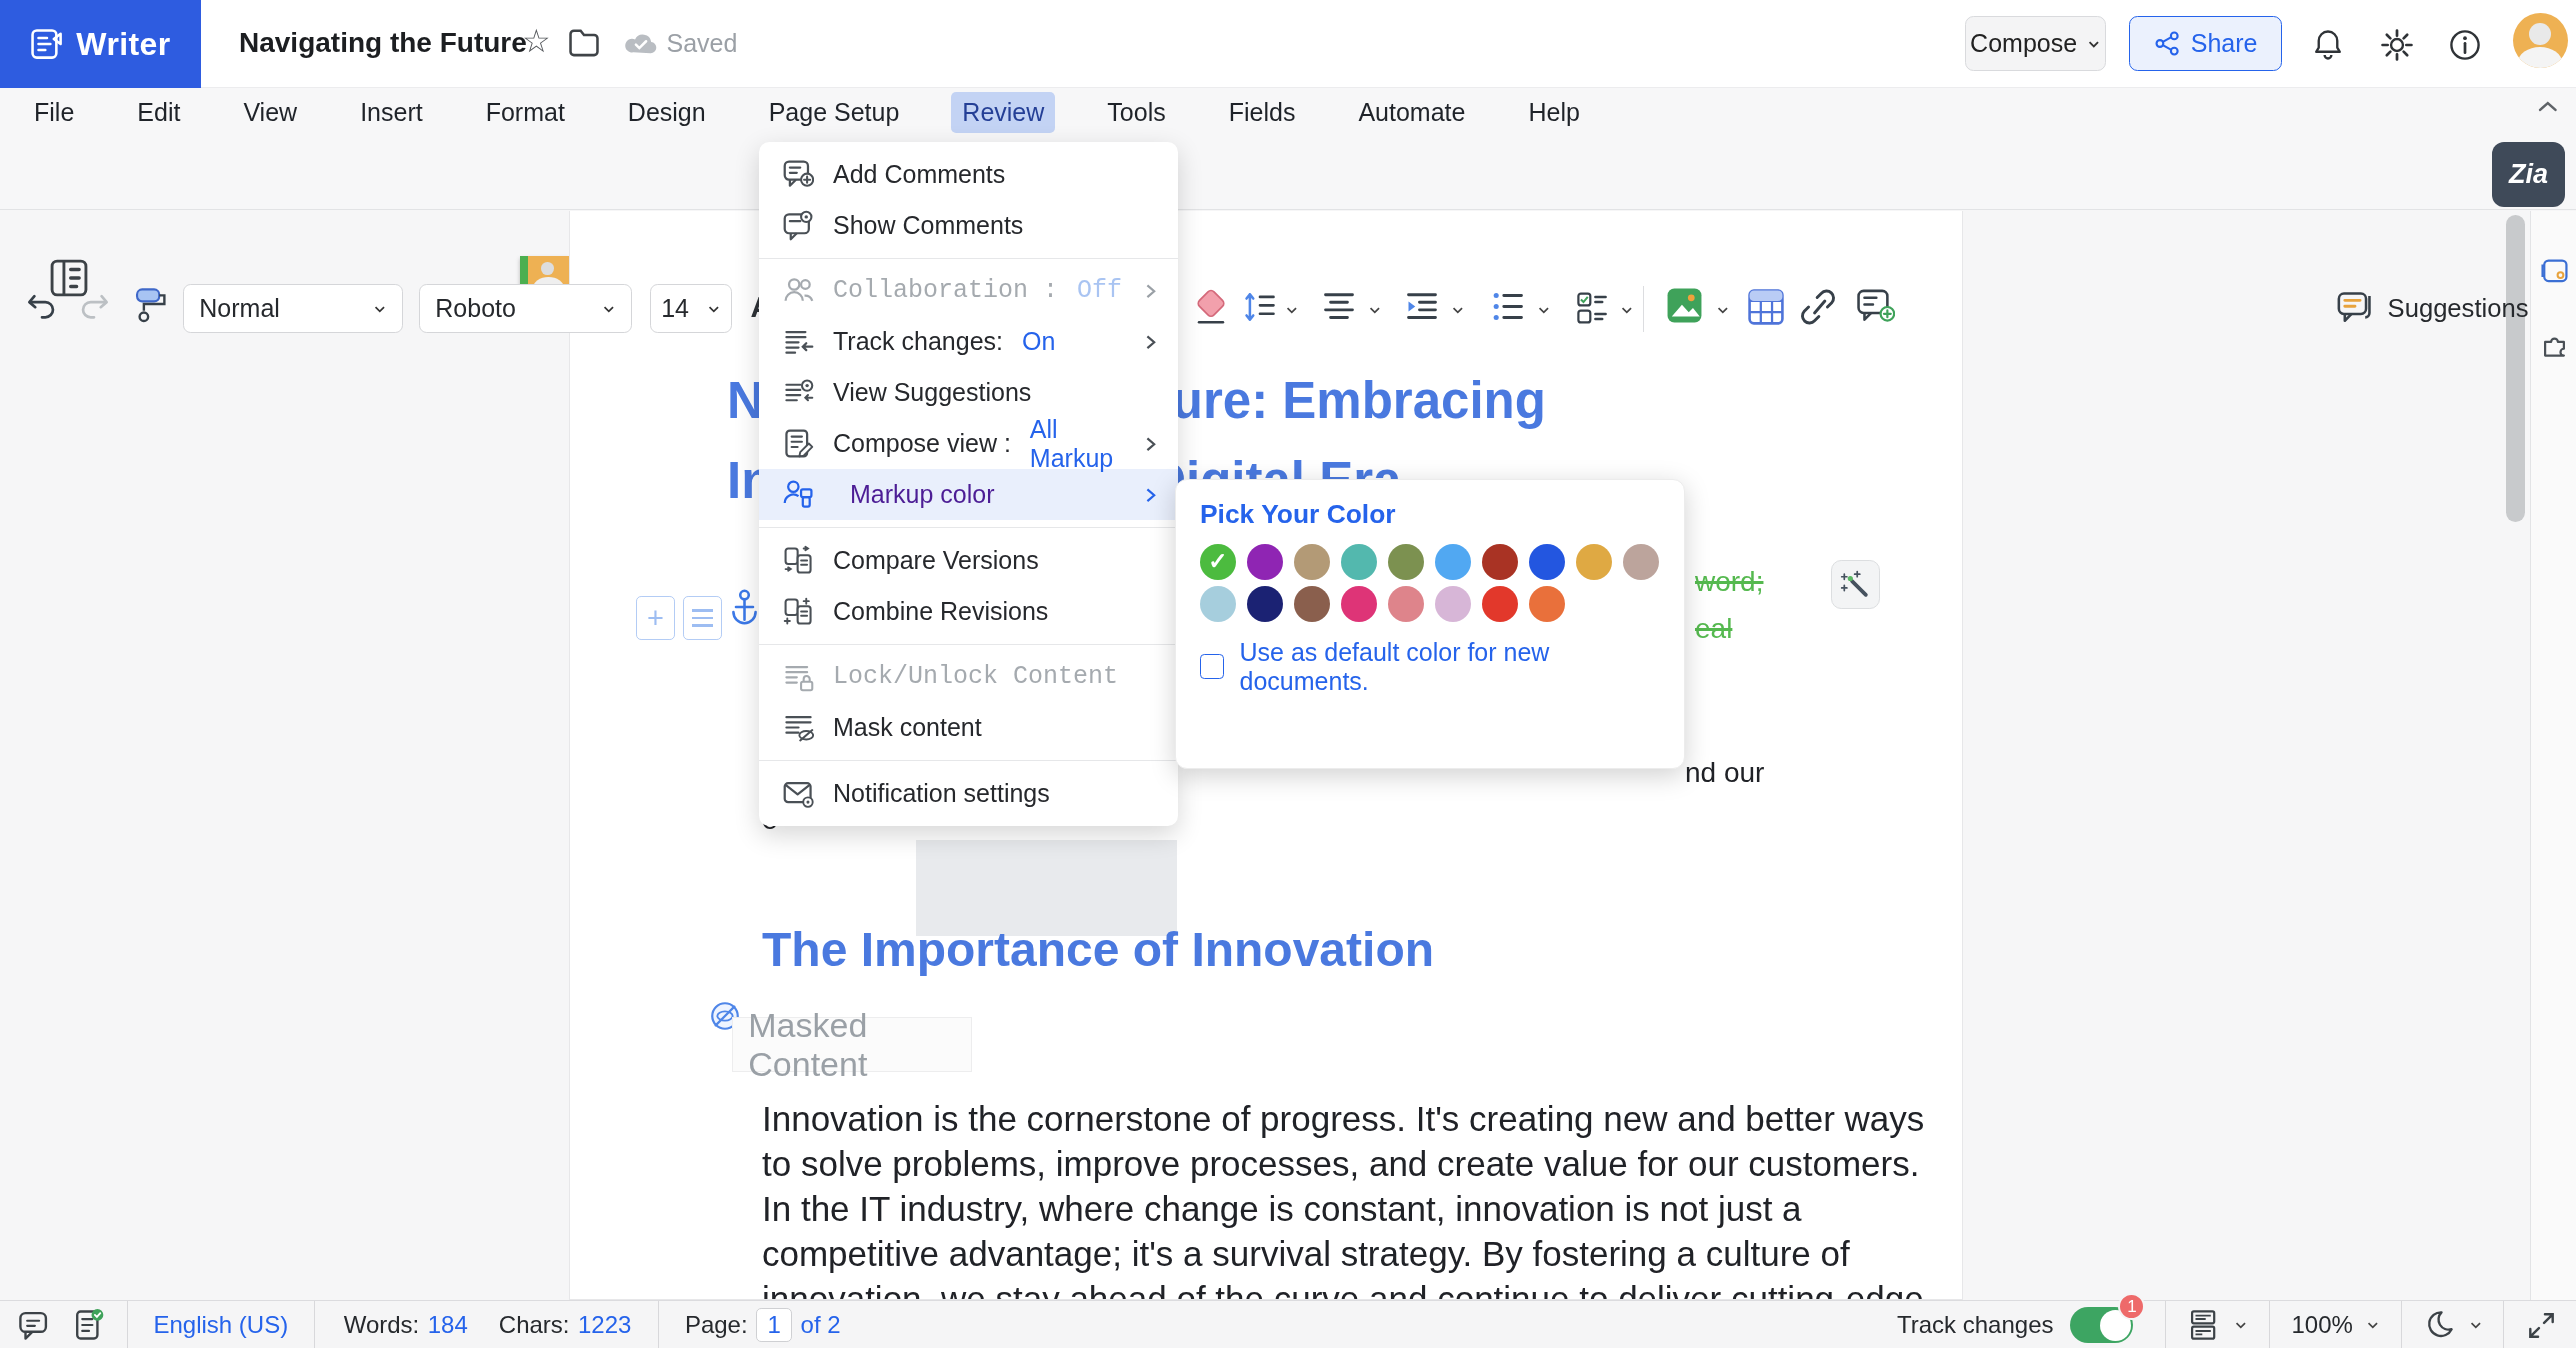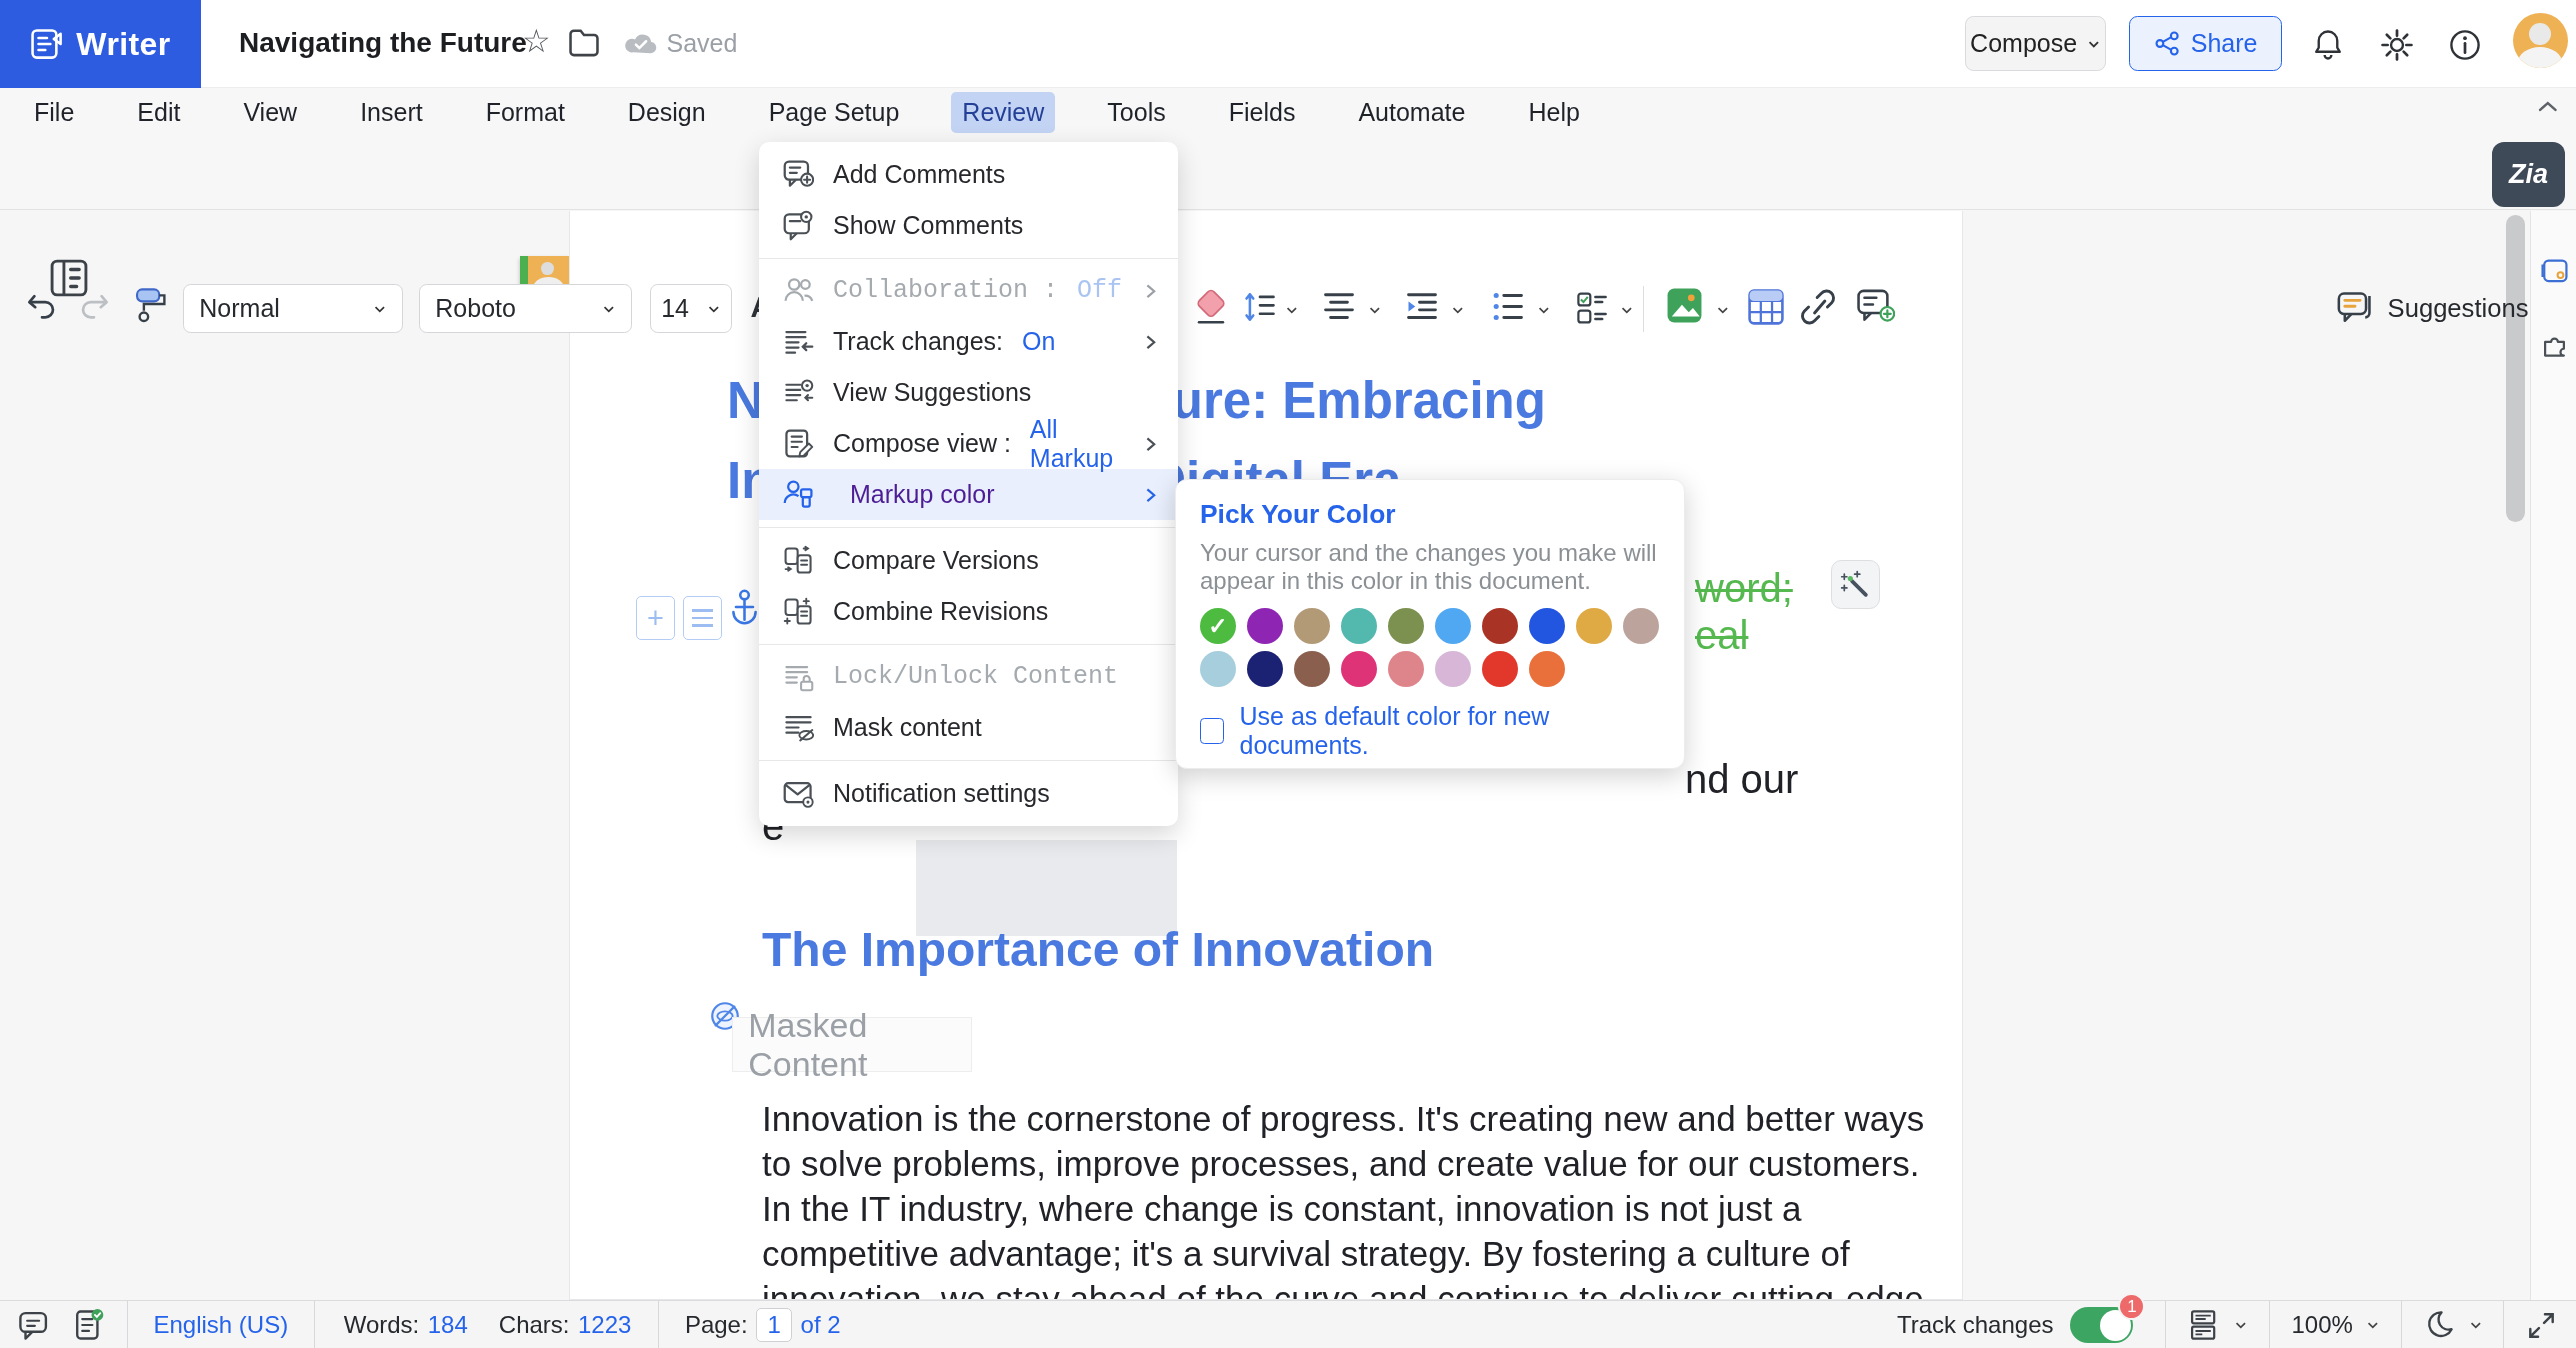--- a/index.html
+++ b/index.html
@@ -48,21 +48,21 @@
   #presence-photo .person-head { left:13.6px; top:6px; width:12.8px; height:12.8px; background:#ddd; }
   #presence-photo .person-body { left:5.1px; top:20.5px; width:31px; height:22px; background:#efefef; }
   #scrollbar-thumb { position:absolute; left:2506px; top:4.3px; width:19px; height:307px; border-radius:9.4px; background:#c8cacc; cursor:grab; }
   #right-sidebar { position:absolute; left:2530px; top:0; width:46px; height:1089px; background:#fafafa; border-left:0.9px solid #e3e4e6; }
   .side-icon { position:absolute; left:9.4px; cursor:pointer; }
   #wallet-icon { top:47px; } #puzzle-icon { top:119px; }
 
   
   .doc-h1 { position:absolute; left:157px; font-size:51px; font-weight:700; color:var(--heading-blue); white-space:nowrap; }
   #doc-h2 { position:absolute; left:192px; top:711px; font-size:48px; font-weight:700; color:var(--heading-blue); white-space:nowrap; }
-  .frag { position:absolute; font-size:40px; color:#202227; white-space:nowrap; }
+  .frag { position:absolute; font-size:28px; color:#202227; white-space:nowrap; }
   .frag.green { color:var(--markup-green); text-decoration:line-through; text-decoration-thickness:2.6px; }
   #frag-0 { left:192px; top:355px; } #frag-1 { left:1125px; top:355px; }
   #frag-2 { left:192px; top:402px; } #frag-3 { left:1125px; top:402px; }
   #frag-4 { left:192px; top:450px; } #frag-5 { left:192px; top:498px; }
   #frag-6 { left:192px; top:546px; } #frag-7 { left:1115px; top:546px; }
   #frag-8 { left:192px; top:593px; }
   #masked-block { position:absolute; left:346px; top:629px; width:261px; height:96px; background:#e8eaed; }
   #masked-chip { position:absolute; left:162px; top:806px; width:240px; height:55px; background:#fbfbfb; border:0.9px solid #ededee; display:flex; align-items:center; padding-left:15.3px; font-size:34px; color:#9aa0a6; }
   #masked-icon { position:absolute; left:138px; top:788px; }
   #para2 { position:absolute; left:192px; top:885px; font-size:35px; line-height:45px; color:#202227; white-space:nowrap; }
@@ -607,24 +607,20 @@
             <circle cx="29" cy="28" r="5.5" fill="#fff" stroke="#4a5056" stroke-width="2.2"></circle>
             <circle cx="29" cy="28" r="1.8" fill="#4a5056"></circle>
           </svg>
         </span>
       <span class="mil">Notification settings</span>
     </div>
   </div>
 
   <div id="color-panel">
     <div id="cp-title">Pick Your Color</div>
-    <div id="cp-desc">
-      <div>Your cursor and the changes you make will</div>
-      <div>appear in this color in this document.</div>
-    </div>
     <div id="swatches">
         <div class="swatch" style="background: rgb(76, 187, 63);">
           <span class="check">✓</span>
         </div>
         <div class="swatch" style="background: rgb(143, 37, 179);"></div>
         <div class="swatch" style="background: rgb(179, 154, 118);"></div>
         <div class="swatch" style="background: rgb(83, 184, 174);"></div>
         <div class="swatch" style="background: rgb(124, 145, 80);"></div>
         <div class="swatch" style="background: rgb(81, 168, 242);"></div>
         <div class="swatch" style="background: rgb(169, 51, 36);"></div>

